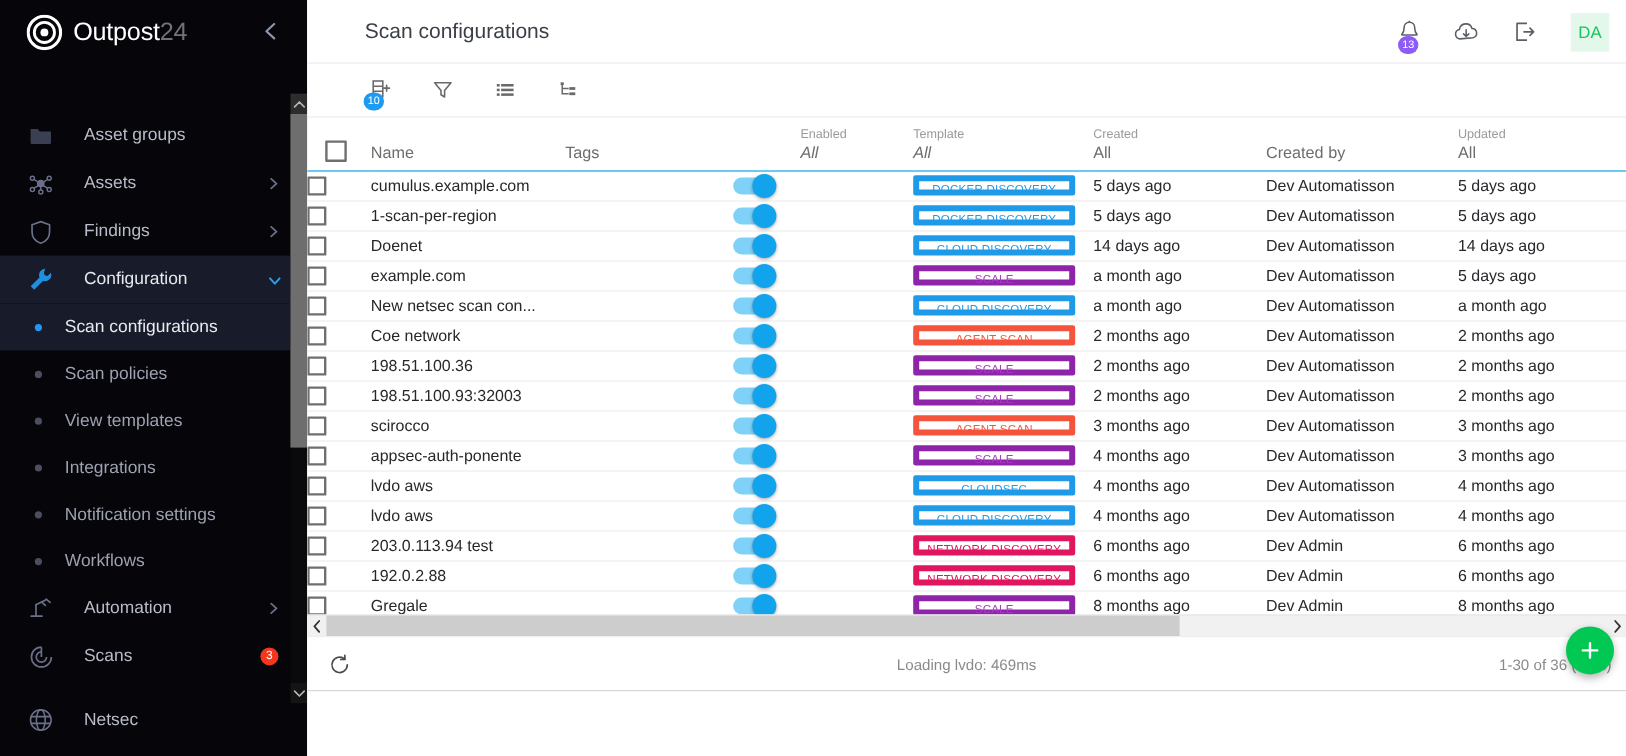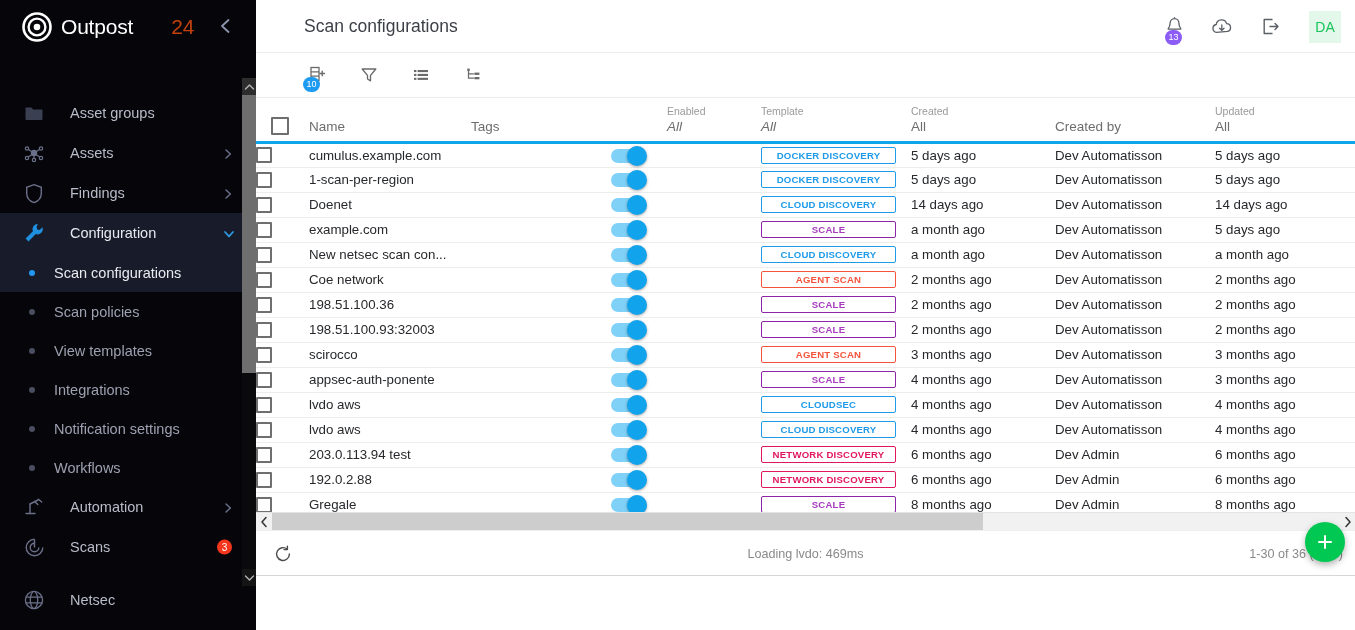--- a/index.html
+++ b/index.html
@@ -27,21 +27,21 @@
     padding-left: 22px;
     position: relative;
   }
   .brand-logo { width: 30px; height: 30px; flex: 0 0 30px; }
   .brand-text {
     margin-left: 9px;
     font-size: 21px; letter-spacing: -0.2px;
     color: #ffffff; font-weight: 400;
     white-space: nowrap;
   }
-  .brand-text .num { color: #c2410c; margin-left: 38px; }
+  .brand-text .num { color: #737373; }
   .collapse-btn {
     position: absolute; right: 20px; top: 16px;
     width: 20px; height: 20px;
     cursor: pointer;
   }
 
   .nav { margin-top: 40px; }
   .nav-item {
     position: relative;
     height: 40px;
@@ -184,21 +184,21 @@
     position: relative;
     height: 432px;
     overflow: hidden;
   }
   table.grid { border-collapse: collapse; width: 1099px; table-layout: fixed; }
   table.grid th {
     font-weight: 400;
     text-align: left;
     vertical-align: bottom;
     padding: 0 0 6px 0;
-    border-bottom: 3px solid #0ea5e9;
+    border-bottom: 1px solid #0ea5e9;
     height: 44px;
   }
   .th-sub {
     display: block;
     font-size: 10.5px; color: #9a9a9a;
     line-height: 13px;
     margin-bottom: 1px;
   }
   .th-main {
     display: block;
@@ -252,25 +252,25 @@
     width: 20px; height: 20px; border-radius: 50%;
     background: #11a3ec;
     box-shadow: 0 1px 3px rgba(0,0,0,0.35);
   }
 
   .badge-tpl {
     display: inline-block;
     width: 135px;
     text-align: center;
     font-size: 9.6px;
-    font-weight: 700;
+    font-weight: 400;
     letter-spacing: 0.2px;
     line-height: 15px;
     height: 17px;
-    border: 1px solid #ef4444;
+    border: 5px solid #ef4444;
     border-radius: 2px;
     background: #fff;
     box-sizing: border-box;
   }
   .tpl-docker  { border-color: #1e9ae8; color: #1e9ae8; }
   .tpl-cloud   { border-color: #1e9ae8; color: #1e9ae8; }
   .tpl-cloudsec{ border-color: #1e9ae8; color: #1e9ae8; }
   .tpl-scale   { border-color: #8e24aa; color: #a83bbf; }
   .tpl-agent   { border-color: #f4543c; color: #f4543c; }
   .tpl-network { border-color: #e0165f; color: #e0165f; }

